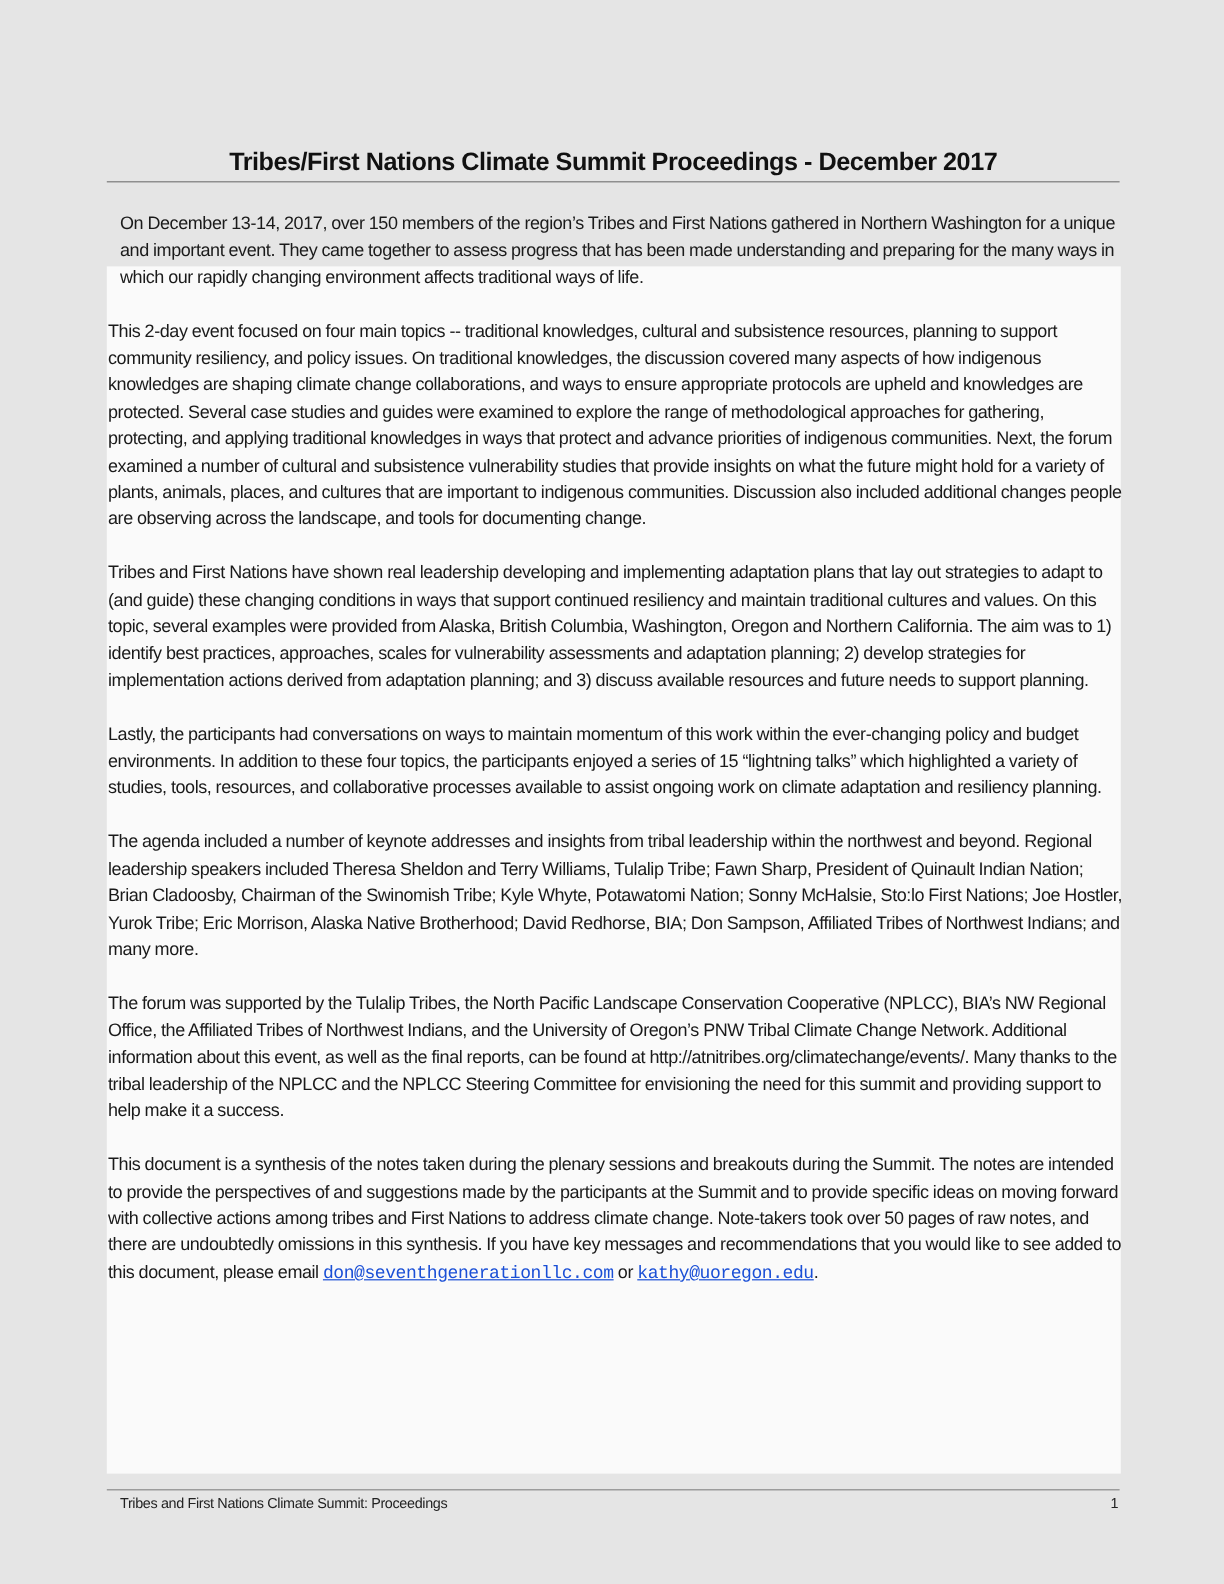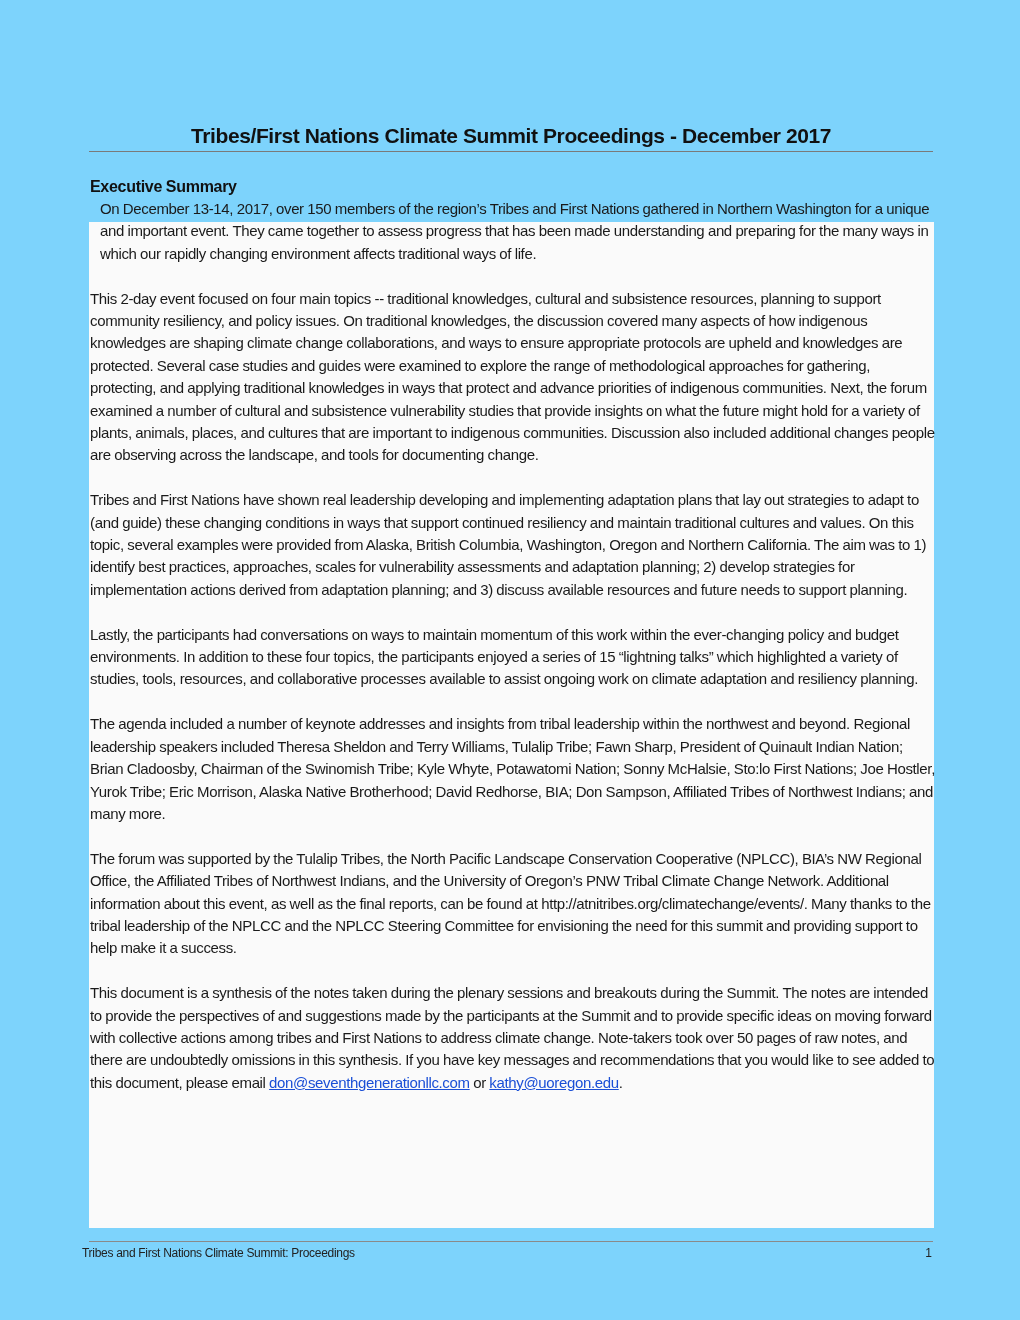--- a/index.html
+++ b/index.html
@@ -13,21 +13,21 @@
       position: relative;
       overflow: hidden;
       font-family: "Liberation Sans", sans-serif;
       color: #1a1a1a;
     }
     .page {
       position: absolute;
       left: 0; top: 0;
       width: 1020px;
       height: 1320px;
-      background: #7dd3fc;
+      background: #e5e5e5;
     }
     .title {
       position: absolute;
       left: 89px;
       width: 844px;
       top: 124px;
       text-align: center;
       font-size: 21px;
       font-weight: bold;
       letter-spacing: -0.4px;
@@ -69,32 +69,33 @@
       letter-spacing: -0.3px;
       color: #111;
     }
     .para {
       margin: 0 0 22.4px 0;
     }
     .para.first { margin-top: 0; margin-left: 10px; }
     a.email {
       color: #1a4fd6;
       text-decoration: underline;
+      font-family: Liberation Mono, monospace;
     }
     .footer-rule {
       position: absolute;
       left: 89px;
       width: 844px;
       top: 1241px;
       height: 0;
       border-top: 1.5px solid #8a8a8a;
     }
     .footer-text {
       position: absolute;
-      left: 82px;
+      left: 100px;
       top: 1246px;
       font-size: 12px;
       letter-spacing: -0.3px;
       color: #222;
     }
     .page-number {
       position: absolute;
       right: 88px;
       top: 1246px;
       font-size: 12px;
@@ -105,21 +106,20 @@
 <body>
 
 <div class="page">
 
   <div class="title">Tribes/First Nations Climate Summit Proceedings - December 2017</div>
   <div class="title-rule"></div>
 
   <div class="shade"></div>
 
   <div class="content">
-    <h2 class="section-heading">Executive Summary</h2>
 
     <p class="para first">On December 13-14, 2017, over 150 members of the region’s Tribes and First Nations gathered in Northern Washington for a unique and important event. They came together to assess progress that has been made understanding and preparing for the many ways in which our rapidly changing environment affects traditional ways of life.</p>
     <p class="para">This 2-day event focused on four main topics -- traditional knowledges, cultural and subsistence resources, planning to support community resiliency, and policy issues. On traditional knowledges, the discussion covered many aspects of how indigenous knowledges are shaping climate change collaborations, and ways to ensure appropriate protocols are upheld and knowledges are protected. Several case studies and guides were examined to explore the range of methodological approaches for gathering, protecting, and applying traditional knowledges in ways that protect and advance priorities of indigenous communities. Next, the forum examined a number of cultural and subsistence vulnerability studies that provide insights on what the future might hold for a variety of plants, animals, places, and cultures that are important to indigenous communities. Discussion also included additional changes people are observing across the landscape, and tools for documenting change.</p>
     <p class="para">Tribes and First Nations have shown real leadership developing and implementing adaptation plans that lay out strategies to adapt to (and guide) these changing conditions in ways that support continued resiliency and maintain traditional cultures and values. On this topic, several examples were provided from Alaska, British Columbia, Washington, Oregon and Northern California. The aim was to 1) identify best practices, approaches, scales for vulnerability assessments and adaptation planning; 2) develop strategies for implementation actions derived from adaptation planning; and 3) discuss available resources and future needs to support planning.</p>
     <p class="para">Lastly, the participants had conversations on ways to maintain momentum of this work within the ever-changing policy and budget environments. In addition to these four topics, the participants enjoyed a series of 15 “lightning talks” which highlighted a variety of studies, tools, resources, and collaborative processes available to assist ongoing work on climate adaptation and resiliency planning.</p>
     <p class="para">The agenda included a number of keynote addresses and insights from tribal leadership within the northwest and beyond. Regional leadership speakers included Theresa Sheldon and Terry Williams, Tulalip Tribe; Fawn Sharp, President of Quinault Indian Nation; Brian Cladoosby, Chairman of the Swinomish Tribe; Kyle Whyte, Potawatomi Nation; Sonny McHalsie, Sto:lo First Nations; Joe Hostler, Yurok Tribe; Eric Morrison, Alaska Native Brotherhood; David Redhorse, BIA; Don Sampson, Affiliated Tribes of Northwest Indians; and many more.</p>
     <p class="para">The forum was supported by the Tulalip Tribes, the North Pacific Landscape Conservation Cooperative (NPLCC), BIA’s NW Regional Office, the Affiliated Tribes of Northwest Indians, and the University of Oregon’s PNW Tribal Climate Change Network. Additional information about this event, as well as the final reports, can be found at http://atnitribes.org/climatechange/events/. Many thanks to the tribal leadership of the NPLCC and the NPLCC Steering Committee for envisioning the need for this summit and providing support to help make it a success.</p>
 
     <p class="para"><span>This document is a synthesis of the notes taken during the plenary sessions and breakouts during the Summit. The notes are intended to provide the perspectives of and suggestions made by the participants at the Summit and to provide specific ideas on moving forward with collective actions among tribes and First Nations to address climate change.  Note-takers took over 50 pages of raw notes, and there are undoubtedly omissions in this synthesis. If you have key messages and recommendations that you would like to see added to this document, please email </span><a class="email" href="mailto:don@seventhgenerationllc.com" style="color: rgb(26, 79, 214);">don@seventhgenerationllc.com</a><span> or </span><a class="email" href="mailto:kathy@uoregon.edu" style="color: rgb(26, 79, 214);">kathy@uoregon.edu</a><span>.</span></p>
   </div>

